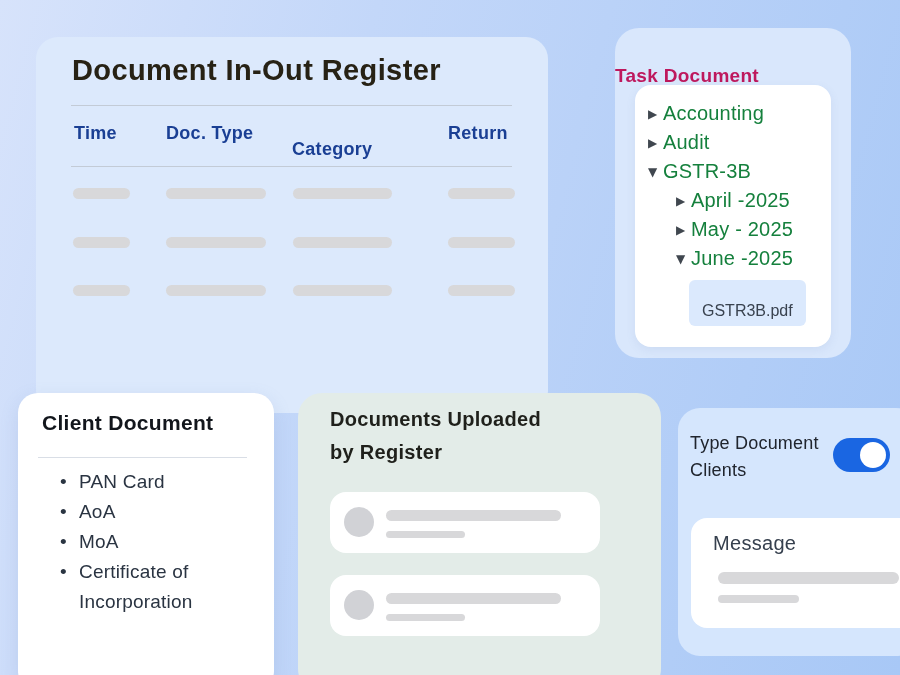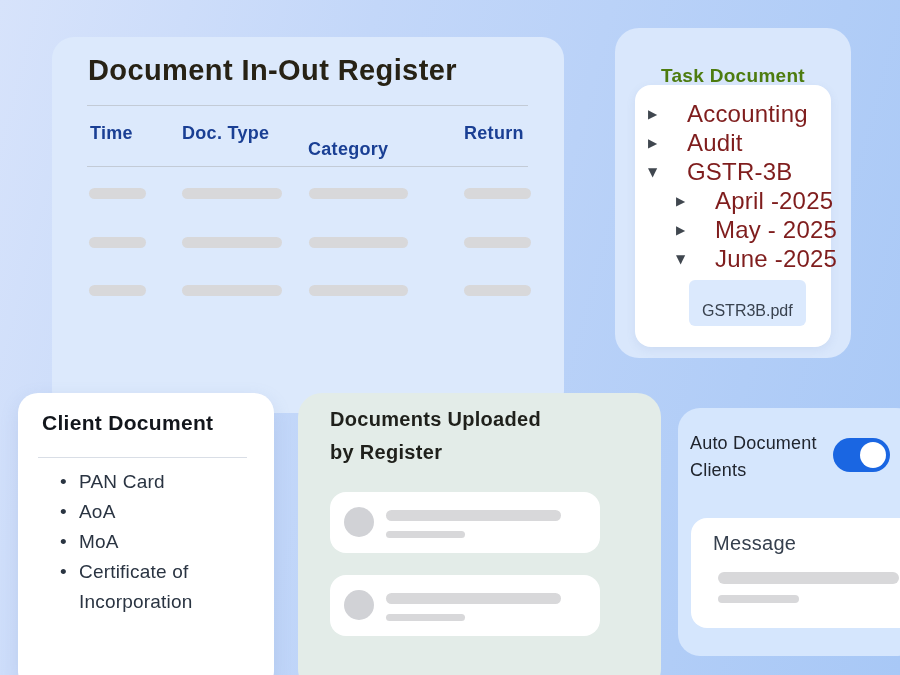--- a/index.html
+++ b/index.html
@@ -5,50 +5,50 @@
   * { margin:0; padding:0; box-sizing:border-box; }
   html,body { width:900px; height:675px; }
   body { font-family:"Liberation Sans", sans-serif; }
   .stage {
     position:relative; width:900px; height:675px; overflow:hidden;
     background:linear-gradient(105deg,#d7e3fb 0%,#c3d7f9 35%,#a8c8f6 100%);
   }
   .card { position:absolute; }
 
   
-  .register { left:52px; top:37px; width:512px; height:376px;
+  .register { left:36px; top:37px; width:512px; height:376px;
     background:#dce9fc; border-radius:22px; }
   .register-title { position:absolute; left:36px; top:17px;
     font-size:29px; font-weight:600; letter-spacing:.4px; color:#272215; }
   .reg-divider { position:absolute; left:35px; width:441px; height:1px; background:#c3cbd6; }
   .reg-div1 { top:68px; } .reg-div2 { top:129px; }
   .reg-head-row { position:absolute; left:0; top:86px; width:100%; height:26px; }
   .reg-head { position:absolute; top:0; font-size:18px; font-weight:700;
     letter-spacing:.3px; color:#1a3f94; }
   .reg-row { position:absolute; left:0; width:100%; height:11px; }
   .row-0 { top:151px; } .row-1 { top:200px; } .row-2 { top:248px; }
   .ph-bar { background:#d8d8da; border-radius:6px; }
   .reg-bar { position:absolute; top:0; height:11px; }
   .hc0 { left:38px; } .hc1 { left:130px; } .hc2 { left:256px;margin-top:16px; } .hc3 { left:412px; }
   .bc0 { left:37px; width:57px; } .bc1 { left:130px; width:100px; }
   .bc2 { left:257px; width:99px; } .bc3 { left:412px; width:67px; }
 
   
   .task { left:615px; top:28px; width:236px; height:330px;
     background:#d9e7fc; border-radius:24px; }
-  .task-title { position:absolute; left:0; top:37px; width:100%; text-align:center;
-    font-size:19px; font-weight:700; letter-spacing:.3px; color:#4d7c0f; }
+  .task-title { position:absolute; left:0; top:37px; width:100%; text-align:left;
+    font-size:19px; font-weight:700; letter-spacing:.3px; color:#be185d; }
   .task-panel { position:absolute; left:20px; top:57px; width:196px; height:262px;
     background:#ffffff; border-radius:16px; padding:14px 0 0 13px;
     box-shadow:0 3px 10px rgba(90,120,170,.10); }
   .tree-row { display:flex; align-items:center; height:29px; cursor:default; }
   .tree-row.lvl1 { padding-left:28px; }
   .tri { width:15px; flex:0 0 15px; font-family:"DejaVu Sans", sans-serif;
     font-size:12px; color:#40474f; line-height:1; }
-  .tree-label { font-size:24px; color:#7f1d1d; letter-spacing:.2px; white-space:nowrap;margin-left:24px; }
+  .tree-label { font-size:20px; color:#15803d; letter-spacing:.2px; white-space:nowrap; }
   .file-chip { margin:7px 0 0 41px; width:fit-content; background:#dbe9fd;
     border-radius:6px; padding:22px 13px 6px; font-size:16px; color:#39424f; }
 
   
   .client { left:18px; top:393px; width:256px; height:298px; background:#ffffff;
     border-radius:20px; box-shadow:0 6px 18px rgba(110,140,190,.18); }
   .client-title { position:absolute; left:24px; top:18px;
     font-size:21px; font-weight:600; letter-spacing:.3px; color:#12161c; }
   .client-divider { position:absolute; left:20px; top:64px; width:209px; height:1px; background:#d9dee6; }
   .client-list { position:absolute; left:42px; top:74px; width:186px; list-style:none; }
@@ -188,21 +188,21 @@
         <div class="upload-item ui-1">
           <div class="upload-avatar"></div>
           <div class="ph-bar ub1"></div>
           <div class="ph-bar ub2"></div>
         </div>
       </div>
   </section>
 
   <section class="card auto">
     <div class="auto-label">
-      <span>Auto Document</span><br>
+      <span>Type Document</span><br>
       <span>Clients</span>
     </div>
     <div class="toggle" role="switch" aria-checked="true">
       <div class="knob"></div>
     </div>
     <div class="msg-panel">
       <div class="msg-label">Message</div>
       <div class="ph-bar mb1"></div>
       <div class="ph-bar mb2"></div>
     </div>

